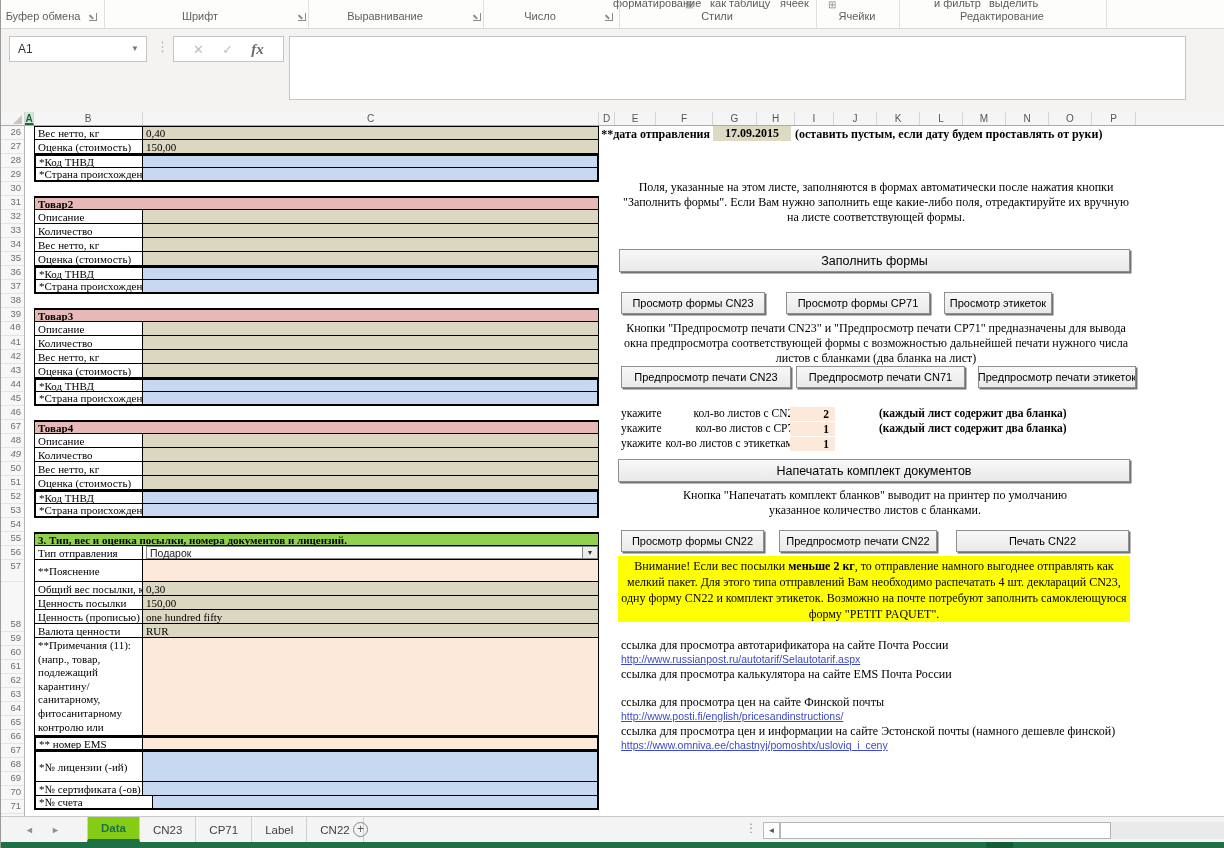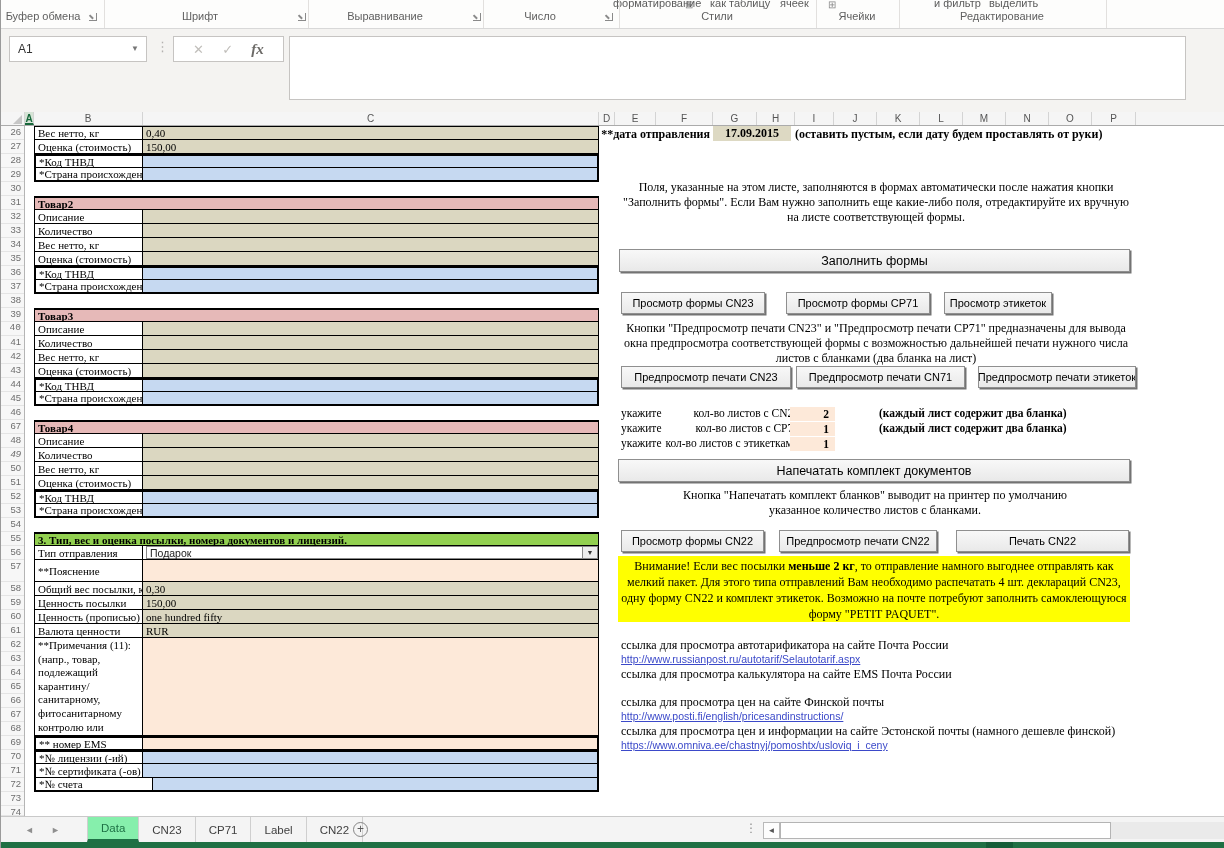--- a/index.html
+++ b/index.html
@@ -71,21 +71,21 @@
   .c-note { position:absolute; left:268px; top:0; font-weight:bold; white-space:nowrap; }
   #rp-links { left:620px; top:638px; width:560px; }
   .link-label { font-size:12px; height:14px; line-height:14px; white-space:nowrap; }
   .link-url { font-family:"Liberation Sans",sans-serif; font-size:10.5px; height:15px; line-height:14px; color:#3b49c9; text-decoration:underline; display:block; white-space:nowrap; }
   .link-gap { margin-top:14px; }
   
   #tabbar { position:absolute; left:0; top:816px; width:1224px; height:26px; background:#f4f4f4; border-top:1px solid #c9c9c9; }
   .nav-arrow { position:absolute; top:8px; font-size:9px; color:#8f8f8f; }
   #tabs { position:absolute; left:86px; top:0; height:25px; display:flex; align-items:stretch; }
   .sheet-tab { padding:0 13px; font-size:11.5px; color:#3f3f3f; display:flex; align-items:center; border-right:1px solid #cfcfcf; }
-  .sheet-tab.active { background:#86efac; color:#1e7145; font-weight:normal; border-bottom:3px solid #1e7145; border-left:1px solid #cfcfcf; }
+  .sheet-tab.active { background:#84cc16; color:#1e7145; font-weight:bold; border-bottom:3px solid #1e7145; border-left:1px solid #cfcfcf; }
   #addsheet { position:absolute; left:352px; top:5px; width:15px; height:15px; border:1px solid #868686; border-radius:50%; color:#5a5a5a; font-size:12px; line-height:13px; text-align:center; }
   #tab-dots { position:absolute; left:744px; top:4px; color:#8f8f8f; font-size:12px; }
   #hscroll-left { position:absolute; left:762px; top:5px; width:17px; height:17px; background:#fdfdfd; border:1px solid #b9b9b9; font-size:8px; color:#555; display:flex; align-items:center; justify-content:center; }
   #hscroll-thumb { position:absolute; left:779px; top:5px; width:331px; height:17px; background:#fff; border:1px solid #b4b4b4; }
   #hscroll-track { position:absolute; left:1110px; top:5px; width:114px; height:17px; background:#eaeaea; }
   
   #statusbar { position:absolute; left:0; top:842px; width:1224px; height:6px; background:#1f7044; }
   #statusbar .accent { position:absolute; left:985px; top:0; width:27px; height:6px; background:#155d38; }
 </style>
 </head>
@@ -183,21 +183,21 @@
       <div class="rnum" style="height: 14px;">48</div>
       <div class="rnum" style="height: 14px; font-style: italic;">49</div>
       <div class="rnum" style="height: 14px; padding-left: 8px;">50</div>
       <div class="rnum" style="height: 14px;">51</div>
       <div class="rnum" style="height: 14px;">52</div>
       <div class="rnum" style="height: 14px;">53</div>
       <div class="rnum" style="height: 14px;">54</div>
       <div class="rnum" style="height: 14px;">55</div>
       <div class="rnum" style="height: 14px;">56</div>
       <div class="rnum" style="height: 22px;">57</div>
-      <div class="rnum" style="height: 14px;">58</div>
+      <div class="rnum" style="height: 14px; margin-top: 36px;">58</div>
       <div class="rnum" style="height: 14px;">59</div>
       <div class="rnum" style="height: 14px;">60</div>
       <div class="rnum" style="height: 14px;">61</div>
       <div class="rnum" style="height: 14px;">62</div>
       <div class="rnum" style="height: 14px;">63</div>
       <div class="rnum" style="height: 14px;">64</div>
       <div class="rnum" style="height: 14px;">65</div>
       <div class="rnum" style="height: 14px;">66</div>
       <div class="rnum" style="height: 14px;">67</div>
       <div class="rnum" style="height: 14px;">68</div>
@@ -343,21 +343,21 @@
         <div class="cell val st-tan" style="width: 456px; border-left: none; border-right: 1px solid rgb(0, 0, 0); border-bottom: 1px solid rgb(0, 0, 0);">RUR</div>
       </div>
       <div class="grow" style="height: 98px;">
         <div class="cell lbl wrap" style="width: 109px; border-left: 1px solid rgb(0, 0, 0); border-right: 1px solid rgb(0, 0, 0); border-bottom: 1px solid rgb(0, 0, 0);">**Примечания (11): (напр., товар, подлежащий карантину/санитарному, фитосанитарному контролю или попадающий под другие ограничения)</div>
         <div class="cell val st-peach" style="width: 456px; border-left: none; border-right: 1px solid rgb(0, 0, 0); border-bottom: 1px solid rgb(0, 0, 0);"></div>
       </div>
       <div class="grow" style="height: 14px;">
         <div class="cell lbl" style="width: 109px; border-width: 2px 1px 1px 2px; border-style: solid; border-color: rgb(0, 0, 0);">** номер EMS</div>
         <div class="cell val st-peach" style="width: 456px; border-left: none; border-right: 2px solid rgb(0, 0, 0); border-top: 2px solid rgb(0, 0, 0); border-bottom: 1px solid rgb(0, 0, 0);"></div>
       </div>
-      <div class="grow" style="height: 14px;">
+      <div class="grow" style="height: 32px;">
         <div class="cell lbl" style="width: 109px; border-width: 2px 1px 1px 2px; border-style: solid; border-color: rgb(0, 0, 0);">*№ лицензии (-ий)</div>
         <div class="cell val st-blue" style="width: 456px; border-left: none; border-right: 2px solid rgb(0, 0, 0); border-top: 2px solid rgb(0, 0, 0); border-bottom: 1px solid rgb(0, 0, 0);"></div>
       </div>
       <div class="grow" style="height: 14px;">
         <div class="cell lbl" style="width: 109px; border-left: 2px solid rgb(0, 0, 0); border-right: 1px solid rgb(0, 0, 0); border-bottom: 1px solid rgb(0, 0, 0);">*№ сертификата (-ов)</div>
         <div class="cell val st-blue" style="width: 456px; border-left: none; border-right: 2px solid rgb(0, 0, 0); border-bottom: 1px solid rgb(0, 0, 0);"></div>
       </div>
       <div class="grow" style="height: 14px;">
         <div class="cell lbl" style="width: 122px; border-left: 2px solid rgb(0, 0, 0); border-right: 1px solid rgb(0, 0, 0); border-bottom: 2px solid rgb(0, 0, 0);">*№ счета</div>
         <div class="cell val st-blue" style="width: 456px; border-left: none; border-right: 2px solid rgb(0, 0, 0); border-bottom: 2px solid rgb(0, 0, 0);"></div>

